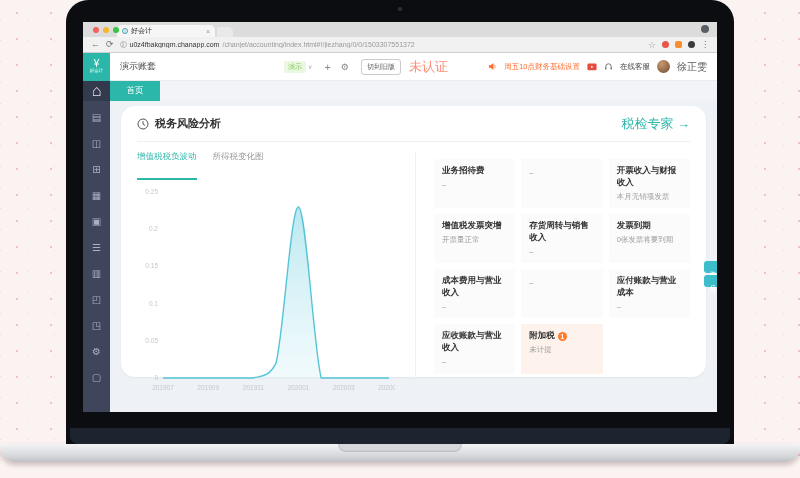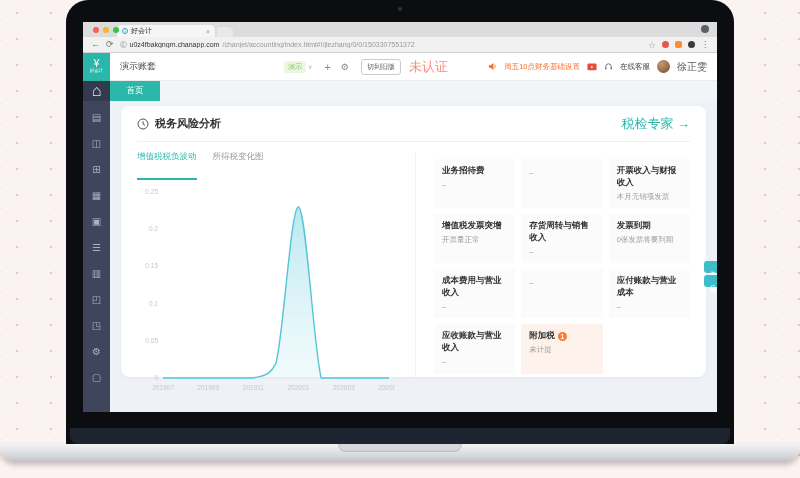--- a/index.html
+++ b/index.html
@@ -55,21 +55,21 @@
   .icon-svg{display:inline-block;vertical-align:middle;}
   
   .navrow{height:20px;background:#f2f4f7;display:flex;}
   .side-home{width:27px;height:20px;background:#343a4d;color:#dfe3ee;display:flex;align-items:center;justify-content:center;}
   .tab-home{width:50px;background:#2bb7a9;color:#fff;font-size:8.5px;display:flex;align-items:center;justify-content:center;}
   
   .workspace{display:flex;height:311px;position:relative;}
   .sidebar{width:27px;background:#3f455a;display:flex;flex-direction:column;align-items:center;padding-top:3px;}
   .side-item{width:27px;height:26px;display:flex;align-items:center;justify-content:center;font-size:10px;color:#aab0c5;}
   .main{flex:1;background:#eef1f5;padding:5px 11px;}
-  .card{background:#fff;height:271px;border-radius:8px;box-shadow:0 1px 3px rgba(0,0,0,.05);padding:0 16px;position:relative;}
+  .card{background:#fff;height:271px;border-radius:14px;box-shadow:0 1px 3px rgba(0,0,0,.05);padding:0 16px;position:relative;}
   .card-head{height:36px;display:flex;align-items:center;border-bottom:1px solid #f0f0f0;}
   .card-title{font-size:11px;color:#333;font-weight:bold;margin-left:6px;}
   .expert{margin-left:auto;font-size:13px;color:#2bb7a9;}
   .card-body{display:flex;}
   .chart-sec{width:272px;padding-top:9px;}
   .ctabs{display:flex;gap:16px;}
   .ctab{font-size:8.5px;color:#999;padding-bottom:15px;}
   .ctab.active{color:#2bb7a9;border-bottom:2px solid #2bb7a9;}
   .vdiv{width:1px;background:#f0f0f0;margin:10px 4px 12px 6px;}
   .checks-sec{flex:1;padding:9px 0 0 14px;}

